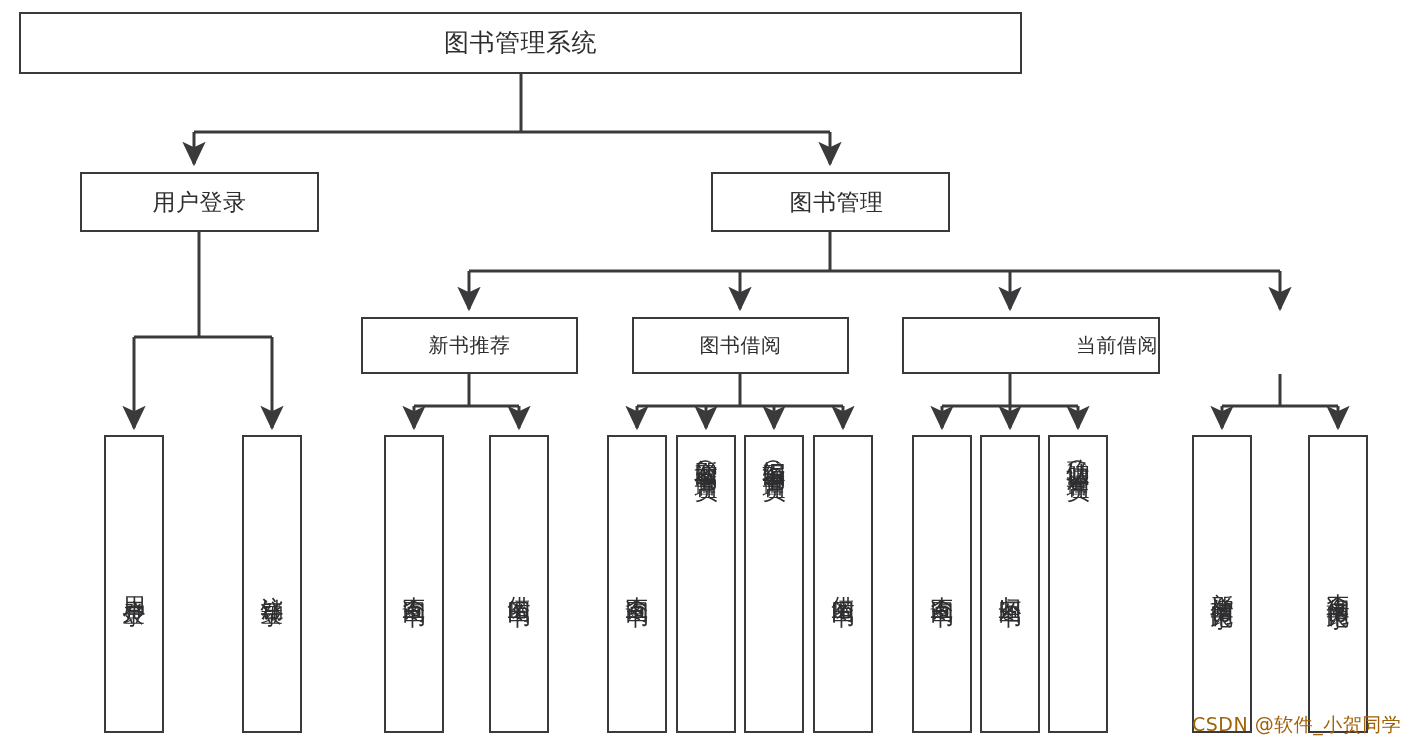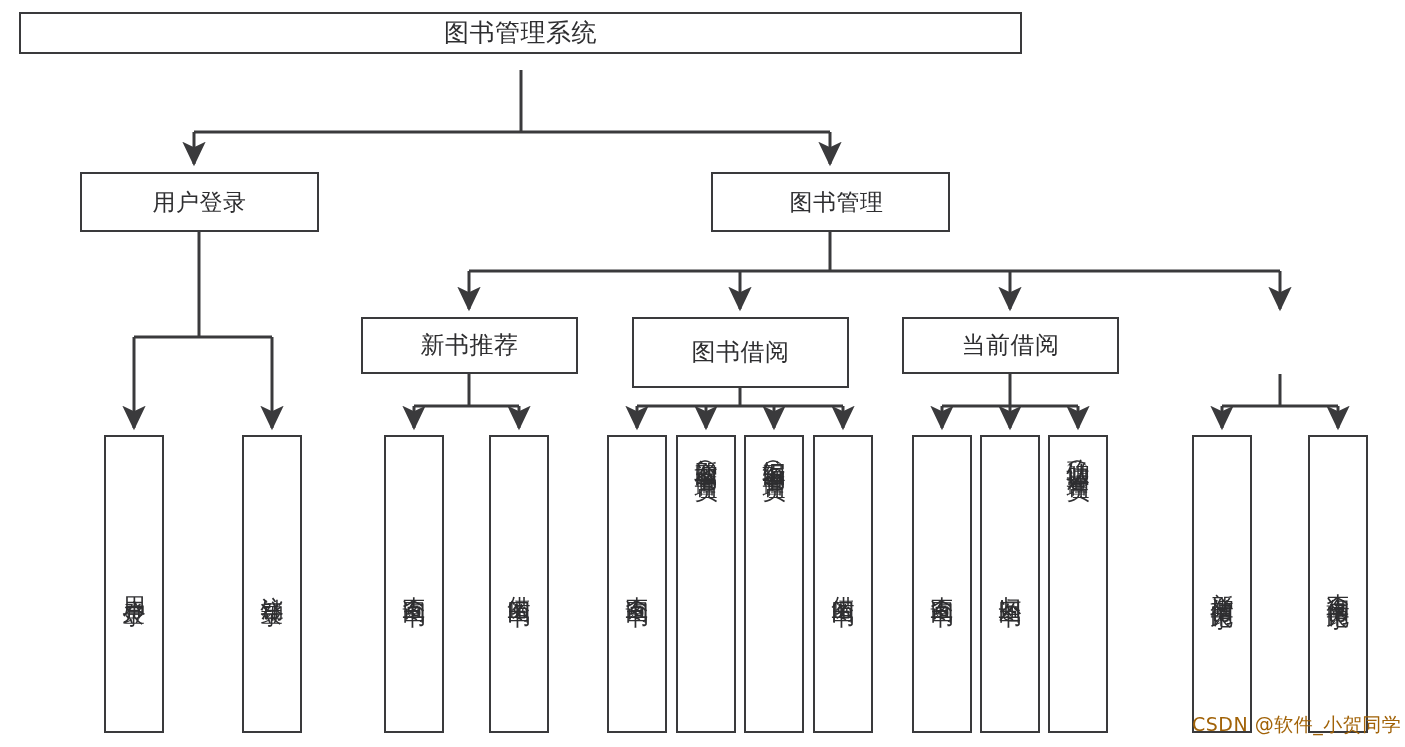--- a/index.html
+++ b/index.html
@@ -42,21 +42,21 @@
   }
   .node-label {
     color: #2e2e30;
     letter-spacing: 0.5px;
     white-space: nowrap;
     line-height: 1.05;
     text-align: center;
   }
   .node-root .node-label { font-size: 25px; }
   .node-l2 .node-label   { font-size: 23px; }
-  .node-l3 .node-label   { font-size: 24px; }
+  .node-l3 .node-label   { font-size: 20px; }
 
   
   .node-leaf {
     align-items: flex-start;
     padding-top: 4px;
   }
   .node-leaf .node-label {
     writing-mode: vertical-rl;
     text-orientation: upright;
     font-size: 23px;
@@ -140,38 +140,38 @@
     </g>
 
     <g stroke="#3a3a3c" stroke-width="3" fill="none">
       <path d="M 1280 374 L 1280 406"></path>
       <path d="M 1222 406 L 1338 406"></path>
       <path d="M 1222 406 L 1222 428" marker-end="url(#arrow)"></path>
       <path d="M 1338 406 L 1338 428" marker-end="url(#arrow)"></path>
     </g>
   </svg>
 
-  <div class="node-box node-root" style="left:19px; top:12px; width:1003px; height:42px;">
+  <div class="node-box node-root" style="left:19px; top:12px; width:1003px; height:62px;">
     <span class="node-label">图书管理系统</span>
   </div>
 
   <div class="node-box node-l2" style="left:80px; top:172px; width:239px; height:60px;">
     <span class="node-label">用户登录</span>
   </div>
   <div class="node-box node-l2" style="left:711px; top:172px; width:239px; height:60px;padding-left:12px;">
     <span class="node-label">图书管理</span>
   </div>
 
   <div class="node-box node-l3" style="left:361px; top:317px; width:217px; height:57px;">
     <span class="node-label">新书推荐</span>
   </div>
-  <div class="node-box node-l3" style="left:632px; top:317px; width:217px; height:71px;">
+  <div class="node-box node-l3" style="left:632px; top:317px; width:217px; height:57px;">
     <span class="node-label">图书借阅</span>
   </div>
-  <div class="node-box node-l3" style="left:902px; top:317px; width:217px; height:57px;">
+  <div class="node-box node-l3" style="left:902px; top:317px; width:258px; height:57px;justify-content:flex-end;">
     <span class="node-label">当前借阅</span>
   </div>
 
   <div class="node-box node-leaf leaf-centered" style="left:104px; top:435px; width:60px; height:298px;">
     <span class="node-label">用户登录</span>
   </div>
   <div class="node-box node-leaf leaf-centered" style="left:242px; top:435px; width:60px; height:298px;">
     <span class="node-label">注销登录</span>
   </div>
 

